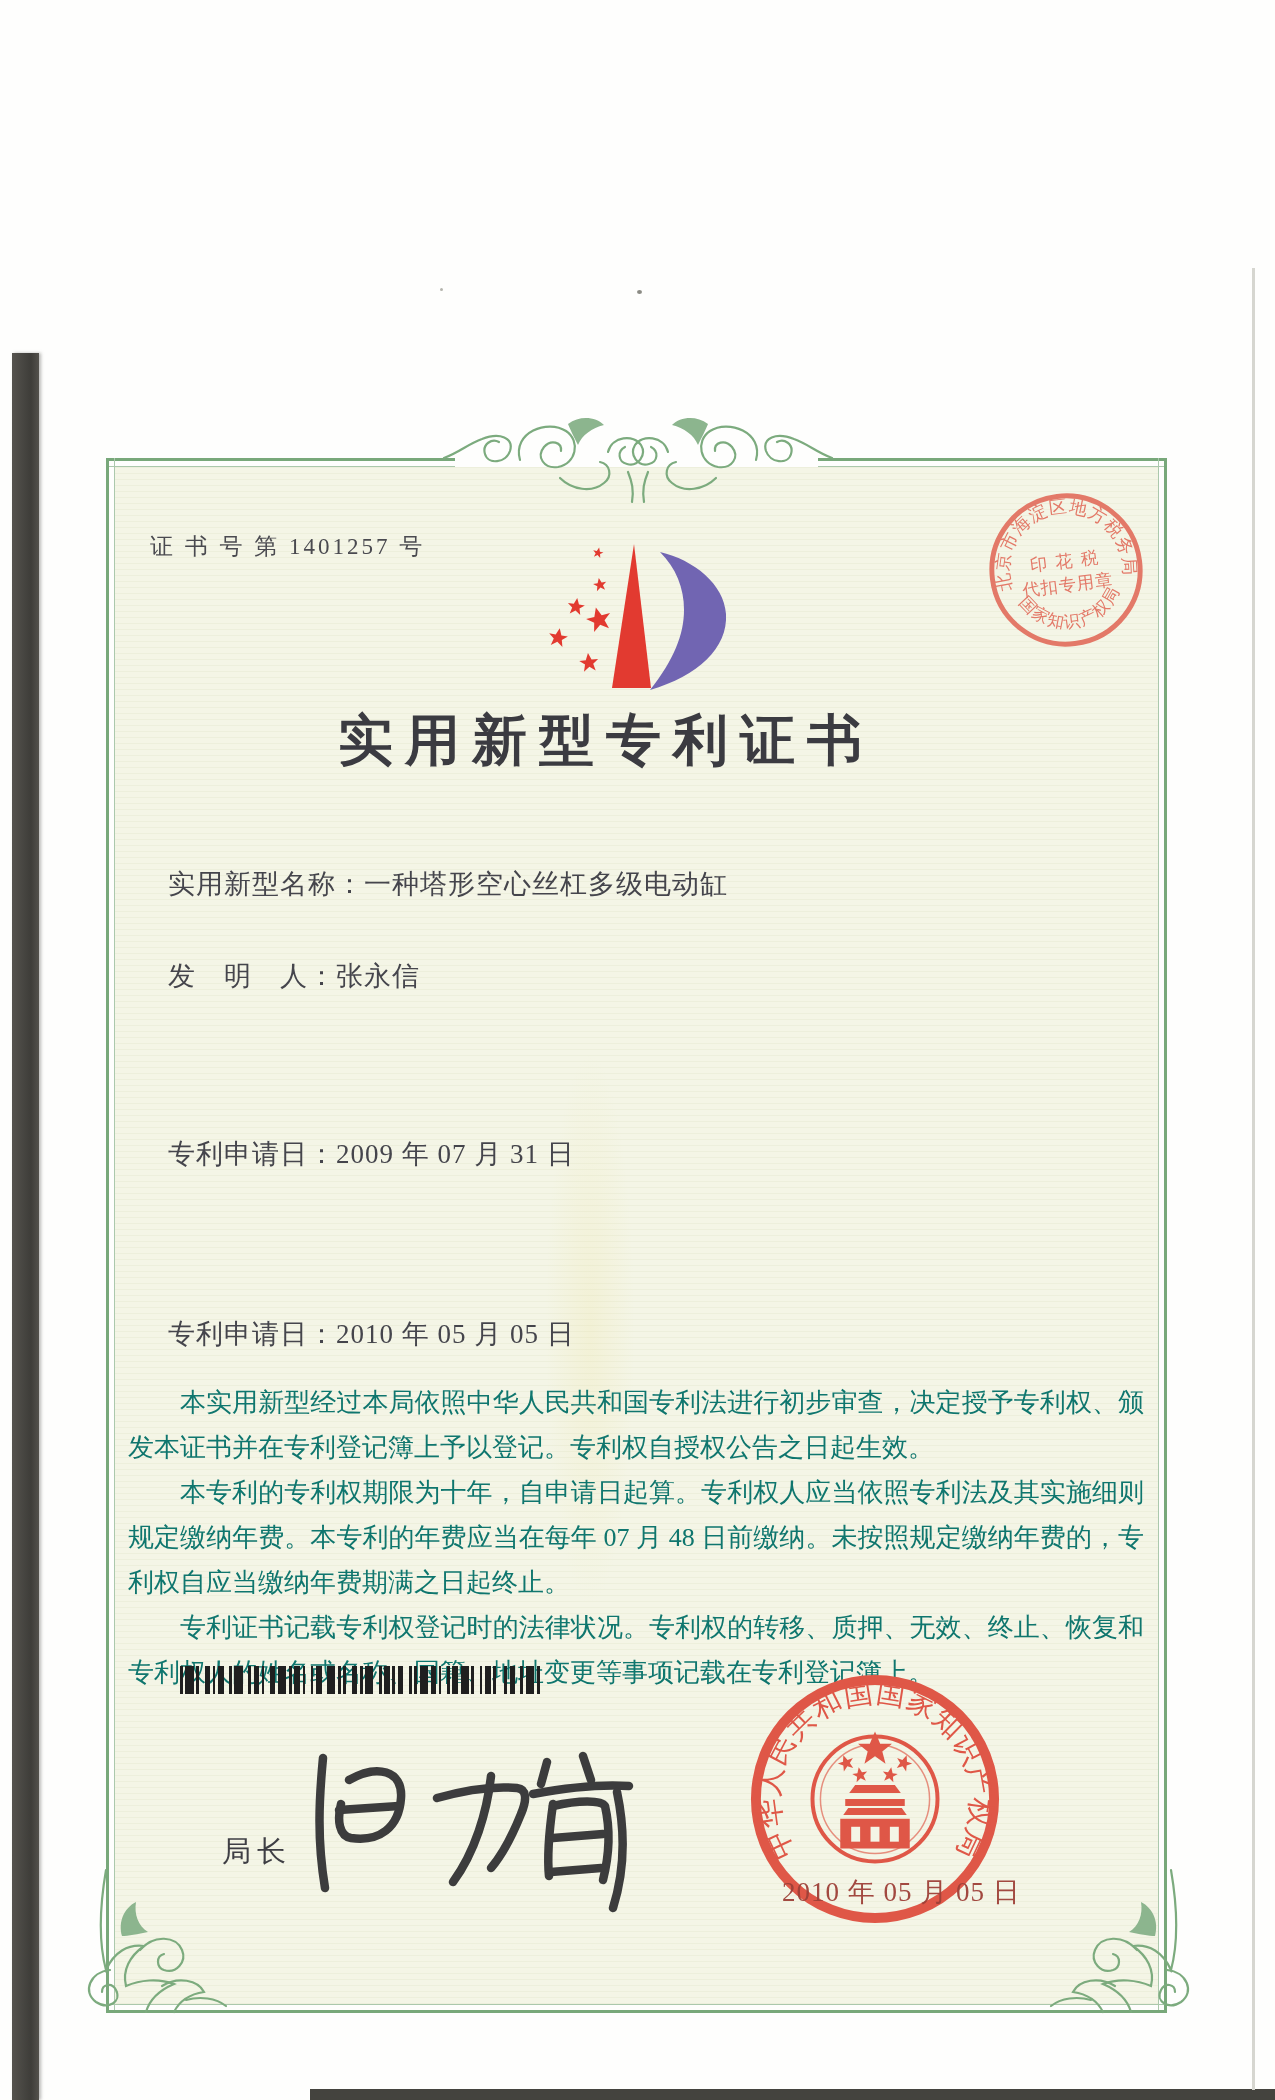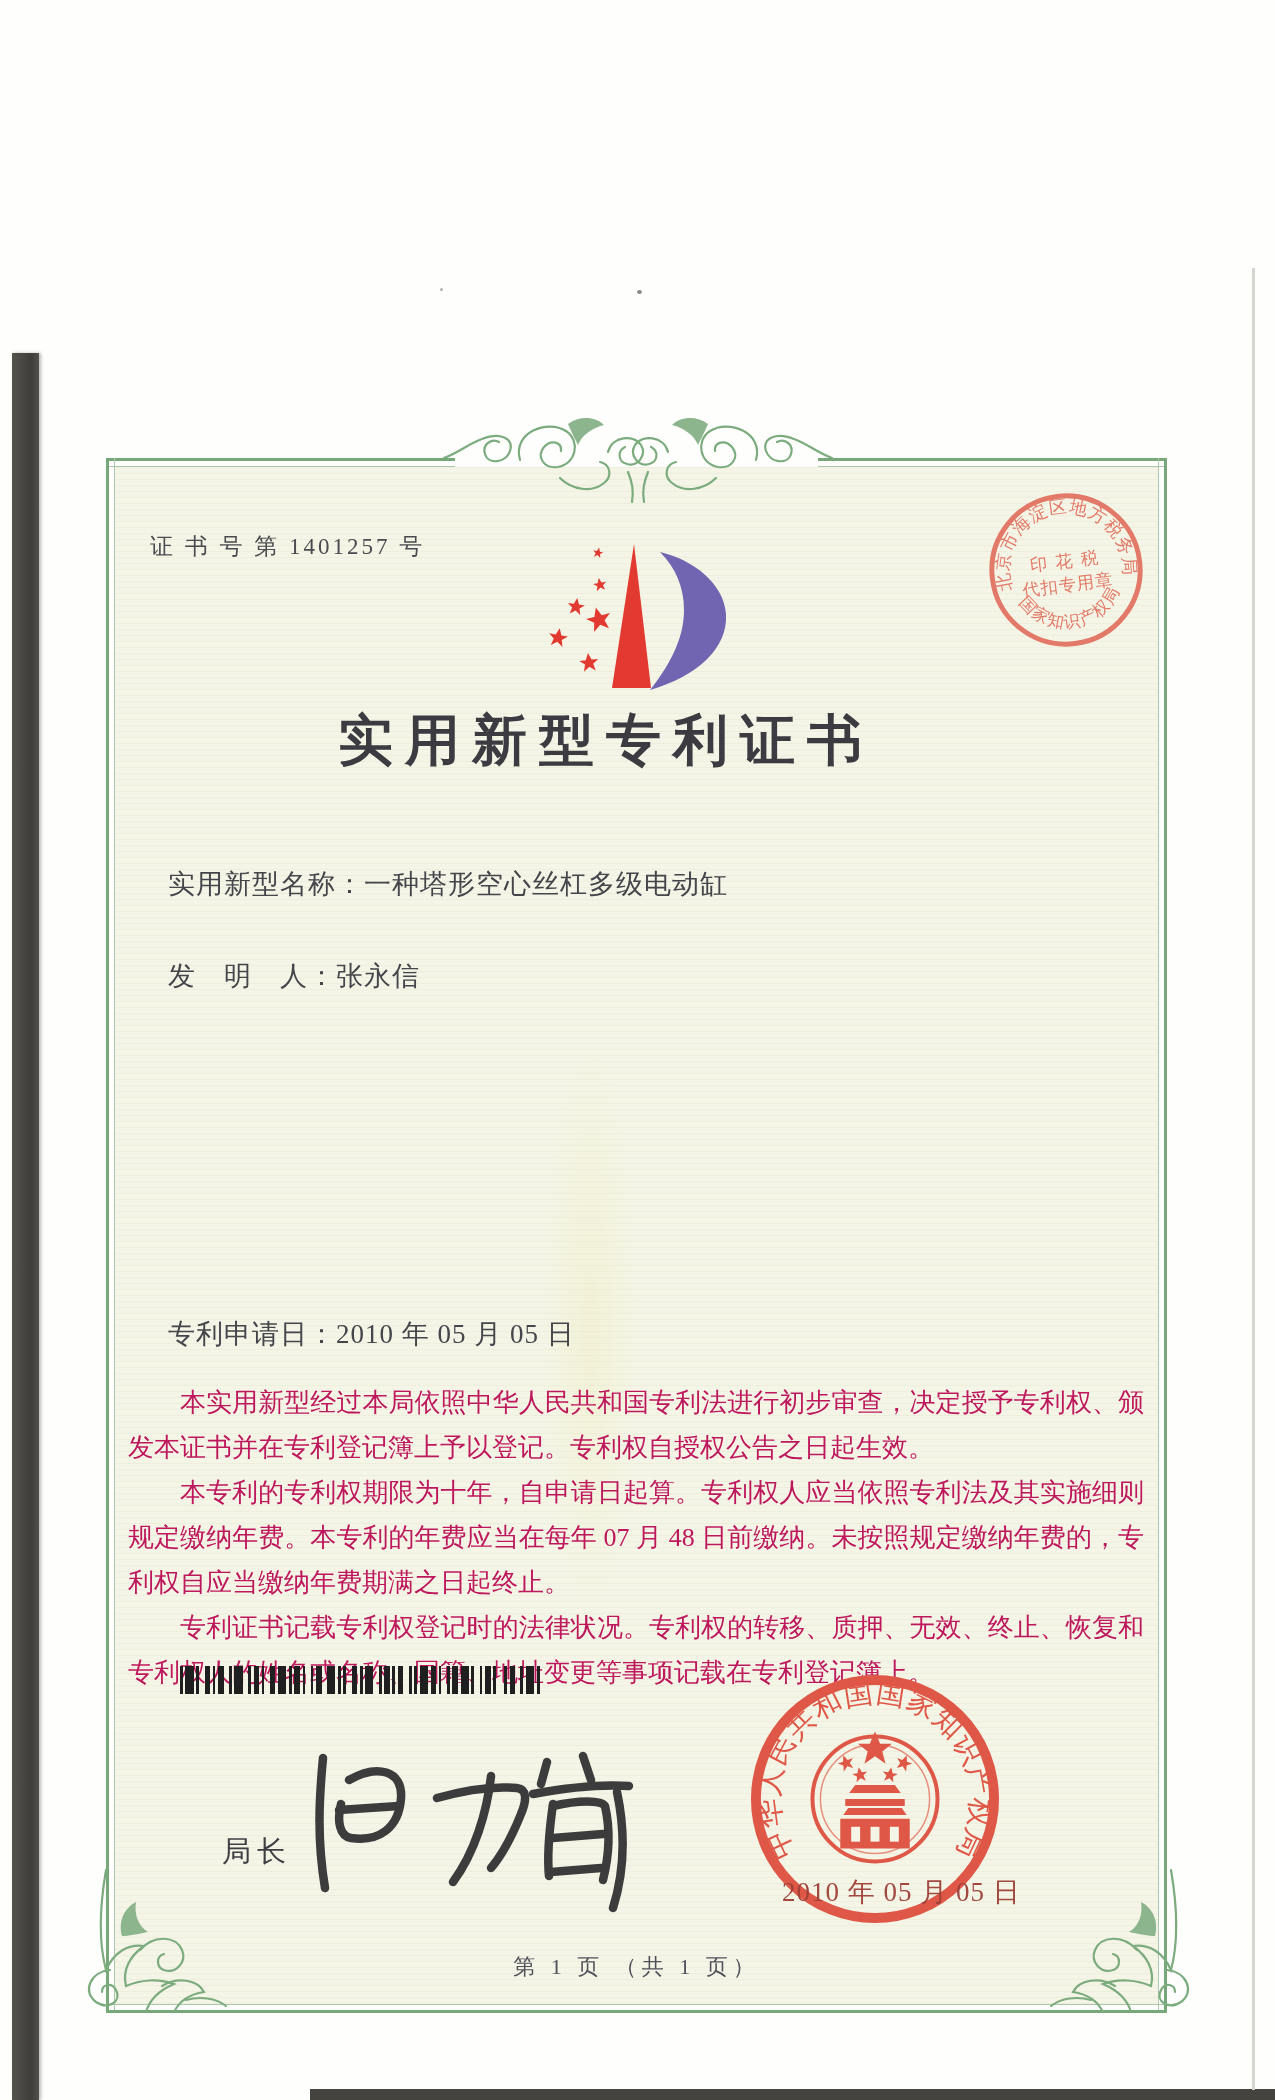--- a/index.html
+++ b/index.html
@@ -33,21 +33,21 @@
       repeating-linear-gradient(0deg, rgba(193,201,158,.14) 0 1px, transparent 1px 6px),
       #f4f5e6;}
   #stain{left:545px;top:1050px;width:90px;height:560px;
     background:radial-gradient(ellipse at center, rgba(235,222,140,.18), rgba(235,222,140,0) 70%);}
   
   #cert-no{left:150px;top:531px;font-size:23px;letter-spacing:3px;color:#4a4a50;}
   #doc-title{left:338px;top:704px;font-size:55px;font-weight:bold;letter-spacing:12px;
     color:#3b3b41;font-family:"Liberation Sans","DejaVu Sans",sans-serif;}
   .field{left:168px;font-size:27px;color:#45454c;letter-spacing:1px;white-space:nowrap;}
   #paras{left:128px;top:1380px;width:1016px;font-size:26px;line-height:45px;
-    color:#be185d;text-align:justify;}
+    color:#0f766e;text-align:justify;}
   #paras p{margin:0;text-indent:2em;}
   #director-label{left:222px;top:1832px;font-size:29px;color:#3e3e44;letter-spacing:6px;}
   #footer{left:106px;top:1952px;width:1061px;text-align:center;font-size:22px;
     letter-spacing:5px;color:#50505a;}
   #seal-date{left:782px;top:1874px;font-size:27px;color:#9e4038;letter-spacing:1px;
     z-index:6;opacity:.95;}
   #barcode{left:180px;top:1666px;width:366px;height:28px;display:flex;align-items:stretch;}
   
   #logo{left:538px;top:540px;}
   #dragon{left:442px;top:410px;}
@@ -147,20 +147,23 @@
     </g>
   </svg>
 
   <div class="abs field" style="top:866px">
     <span>实用新型名称：</span><span>一种塔形空心丝杠多级电动缸</span>
   </div>
 
   <div class="abs" id="doc-title">实用新型专利证书</div>
   <div class="abs field" style="top:958px">
     <span>发　明　人：</span><span>张永信</span>
+  </div>
+  <div class="abs field" style="top:1136px">
+    <span>专利申请日：</span><span>2009 年 07 月 31 日</span>
   </div>
   <div class="abs field" style="top:1316px">
     <span>专利申请日：</span><span>2010 年 05 月 05 日</span>
   </div>
 
   <div class="abs" id="paras">
     <p>本实用新型经过本局依照中华人民共和国专利法进行初步审查，决定授予专利权、颁发本证书并在专利登记簿上予以登记。专利权自授权公告之日起生效。</p>
     <p>本专利的专利权期限为十年，自申请日起算。专利权人应当依照专利法及其实施细则规定缴纳年费。本专利的年费应当在每年 07 月 48 日前缴纳。未按照规定缴纳年费的，专利权自应当缴纳年费期满之日起终止。</p>
     <p>专利证书记载专利权登记时的法律状况。专利权的转移、质押、无效、终止、恢复和专利权人的姓名或名称、国籍、地址变更等事项记载在专利登记簿上。</p>
   </div>
@@ -299,15 +302,14 @@
         <path d="M103,139 L157,139 L162,146 L98,146 Z"></path>
         <path d="M95,150 L165,150 L165,180 L95,180 Z"></path>
         <rect x="106" y="158" width="9" height="15" fill="#f4f5e6"></rect>
         <rect x="125.5" y="158" width="9" height="15" fill="#f4f5e6"></rect>
         <rect x="145" y="158" width="9" height="15" fill="#f4f5e6"></rect>
       </g>
     </g>
   </svg>
   <div class="abs" id="seal-date">2010 年 05 月 05 日</div>
 
-  <div class="abs" id="footer">第 1 页 （共 1 页）</div>
 
 </div>
 
 </body></html>

